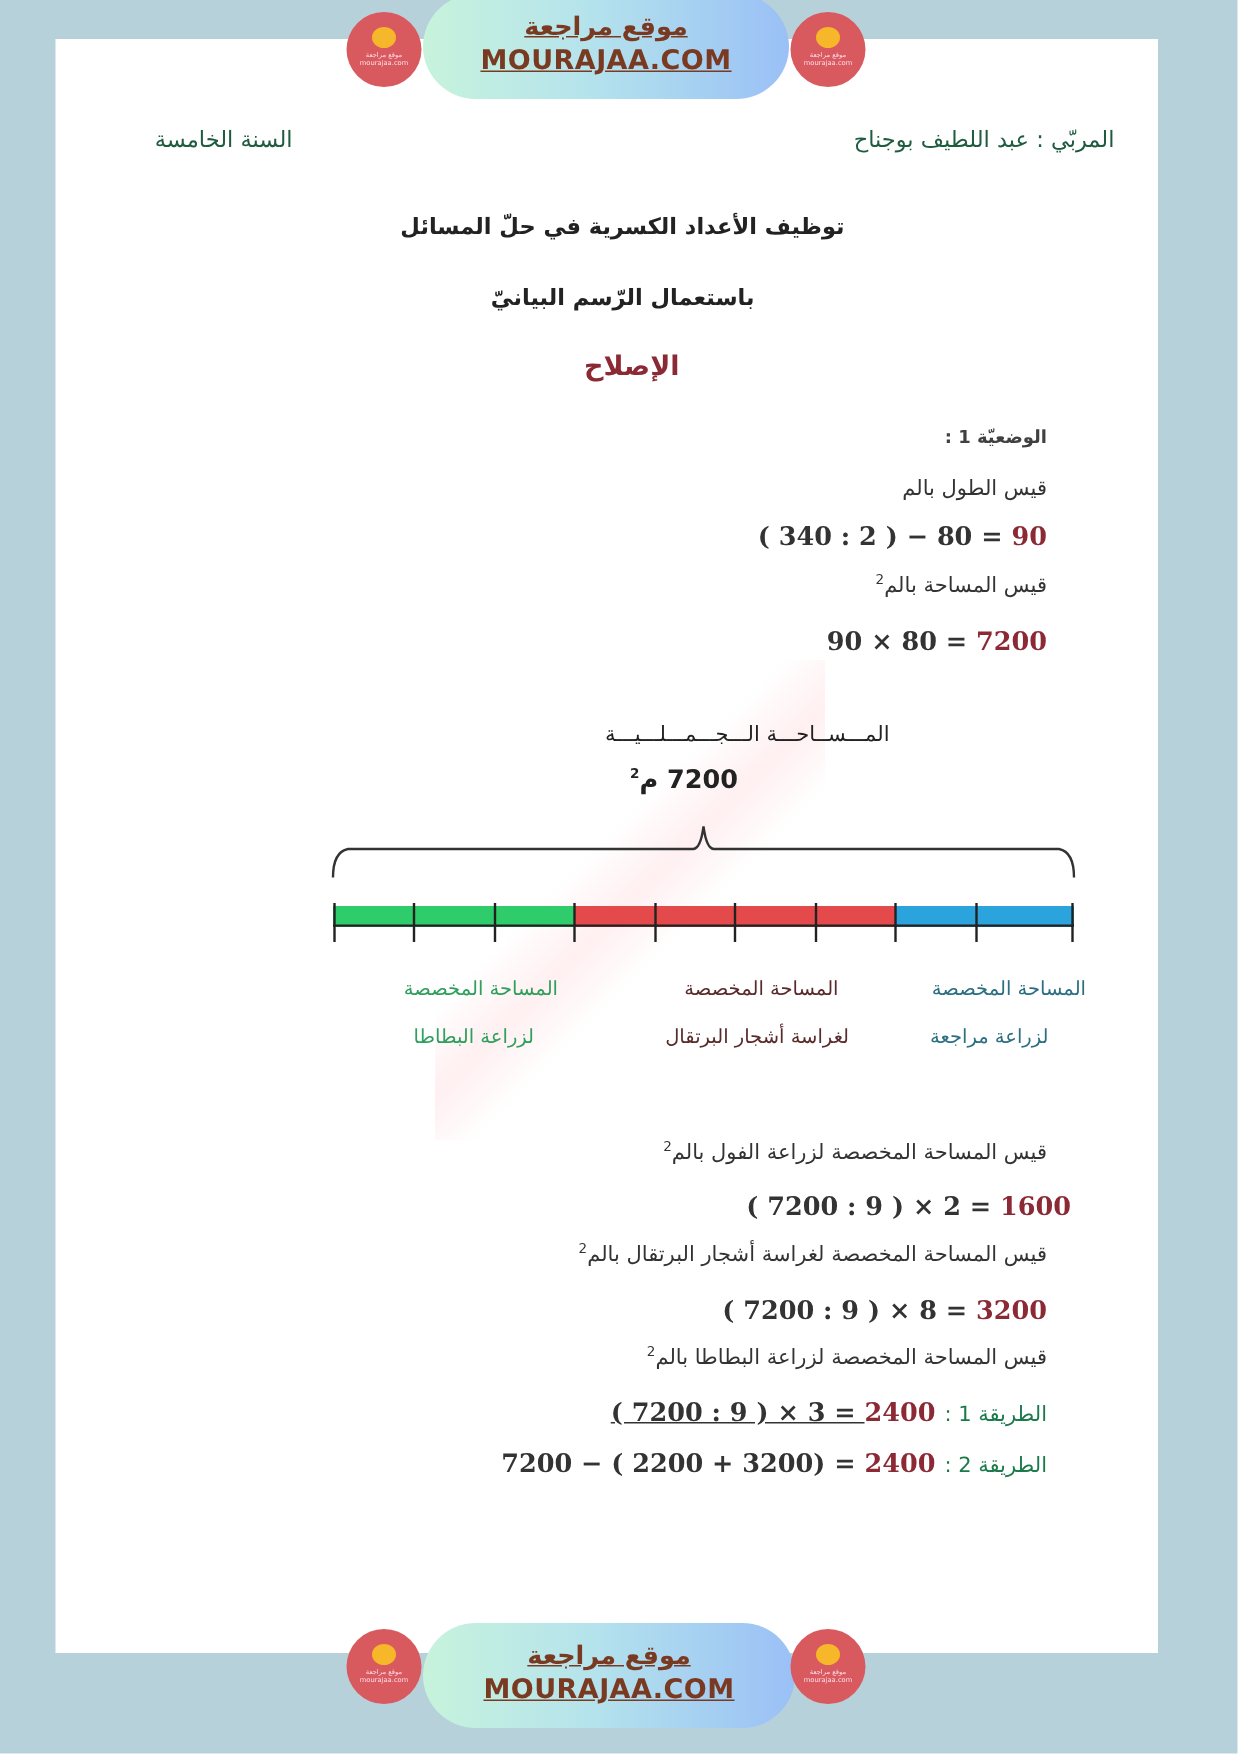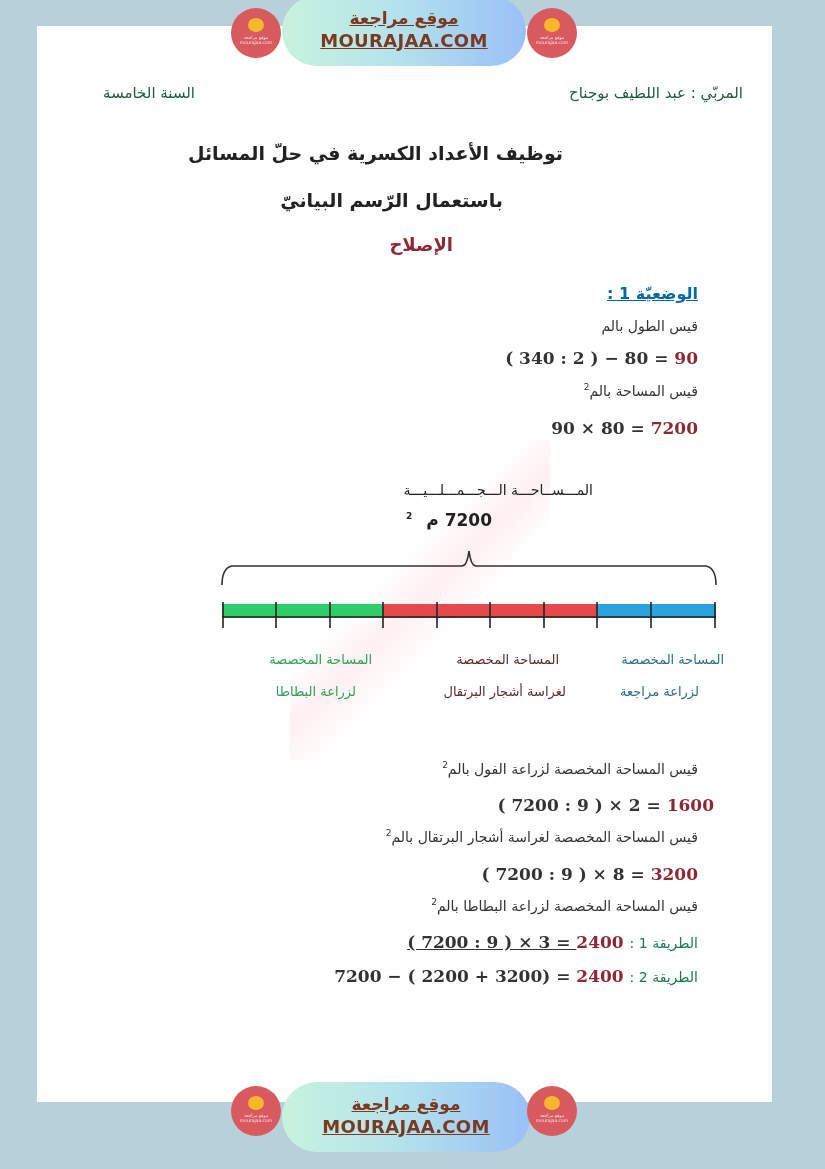--- a/index.html
+++ b/index.html
@@ -30,24 +30,24 @@
   .logo.l { left: 231px; }
   .logo.r { left: 527px; }
   .logo .dot {
     position: absolute; left: 17px; top: 10px; width: 16px; height: 14px; border-radius: 50%;
     background: #f6b72a;
   }
   .logo .cap { position: absolute; left: 0; width: 50px; top: 27px; text-align: center; color: #fde; font-size: 4.5px; line-height: 5px; }
 
   .txt { position: absolute; direction: rtl; white-space: nowrap; }
   .hdr { font-size: 15px; color: #1e5b3f; top: 84px; }
-  .title { font-size: 19px; color: #222; font-weight: bold; }
+  .title { font-size: 15px; color: #222; font-weight: bold; }
   .islah { font-size: 18px; color: #8b2a35; font-weight: bold; }
   .lbl { font-size: 14px; color: #333; }
-  .sit { font-size: 16px; color: #0369a1; font-weight: bold; text-decoration: underline; }
+  .sit { font-size: 12px; color: #404040; font-weight: bold; }
   .eq { font-family: "DejaVu Serif", serif; font-size: 17px; color: #333; font-weight: bold; direction: ltr; }
   .eq .res { color: #8b2a35; }
   .eq .hl { color: #1a7a4a; font-family: "DejaVu Sans", sans-serif; font-weight: normal; font-size: 14px; }
   sup { font-size: 9px; }
 
   .total-label { font-size: 14px; color: #222; letter-spacing: 1px; }
   .total-val { font-size: 17px; color: #222; font-weight: bold; }
 
   .cap1, .cap2 { font-size: 13px; text-align: center; }
   .green-t { color: #2e9f5c; }
@@ -95,21 +95,21 @@
 </div>
 <div class="txt lbl" style="right:127px; top:382px;">
   <span>قيس المساحة بالم</span><sup>2</sup>
 </div>
 <div class="txt eq" style="right:127px; top:418px;">
   <span>90 × 80 = </span><span class="res">7200</span>
 </div>
 
 <div class="txt total-label" style="right:232px; top:482px;">المـــســاحـــة الـــجـــمـــلـــيـــة</div>
 <div class="txt total-val" style="right:333px; top:510px; direction:ltr;">
-  <sup>2</sup><span style="direction:rtl; unicode-bidi:embed;margin-left:14px;">7200 م</span>
+  <sup>2</sup><span style="direction:rtl; unicode-bidi:embed;">7200 م</span>
 </div>
 
 <svg style="position:absolute; left:0; top:0;" width="825" height="1169">
 
   <path d="M222 585 Q222 568 232 566 L462 566 Q467 566 469 551 Q471 566 476 566 L706 566 Q716 568 716 585" fill="none" stroke="#333" stroke-width="1.6"></path>
 
   <rect x="222" y="604" width="161" height="14" fill="#2ecc6a"></rect>
   <rect x="383" y="604" width="214" height="14" fill="#e4494b"></rect>
   <rect x="597" y="604" width="119" height="14" fill="#2ba3dc"></rect>
   <line x1="222" y1="617" x2="716" y2="617" stroke="#222" stroke-width="1.5"></line>

